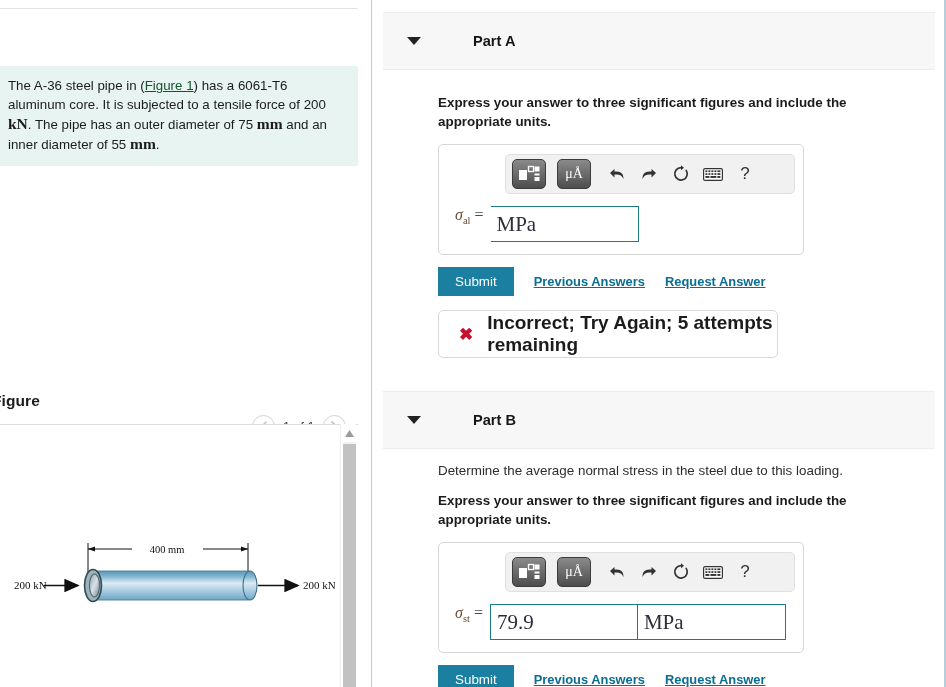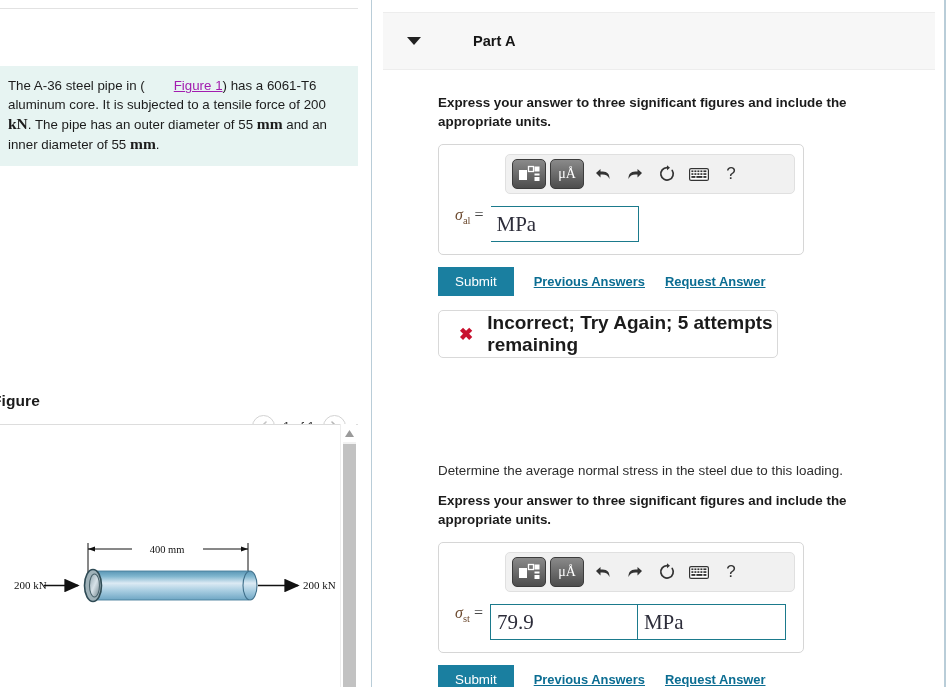--- a/index.html
+++ b/index.html
@@ -43,21 +43,21 @@
     font-size: 13.3px;
     line-height: 19px;
     color: #1c1c1c;
   }
   .problem-box .unit {
     font-family: "Liberation Serif", serif;
     font-size: 15.5px;
     font-weight: 700;
     text-align: right;
   }
-  .figlink { color:#a21caf; text-decoration: underline; cursor:pointer;margin-left:29px; }
+  .figlink { color:#14532d; text-decoration: underline; cursor:pointer; }
   .figure-title {
     position: absolute; left: -8px; top: 392px;
     font-size: 15.5px; font-weight: 700; color:#1b1b1b;
     letter-spacing: .1px;
   }
   .fig-nav { position: absolute; left: 252px; top: 396px; display:flex; align-items:center; gap:8px;margin-top:19px; }
   .navbtn {
     width: 23px; height: 23px; border-radius: 50%;
     border: 1px solid #d2d2d2; background:#fff;
     display:flex; align-items:center; justify-content:center;
@@ -136,21 +136,21 @@
     border: 1px solid #e0e0e0;
     border-radius: 5px;
     display: flex; align-items: center; gap: 2px;
     padding: 0 6px;
   }
   .tb-btn-dark {
     width: 34px; height: 30px; border-radius: 5px;
     background: linear-gradient(#8a8a8a, #4d4d4d);
     border: 1px solid #3c3c3c;
     display:flex; align-items:center; justify-content:center;
-    margin-right: 2px;
+    margin-right: 9px;
   }
   .tb-btn-dark.unit-btn { font-family:"Liberation Serif", serif; color:#fff; font-size:14px; }
   .tb-ico {
     width: 30px; height: 30px;
     display:flex; align-items:center; justify-content:center;
     color:#3a3a3a; font-size: 17px;
   }
   .tb-help { font-size: 17px; color:#333; font-weight: 400; }
 
   .ans-row { margin-top: 12px; display:flex; align-items:flex-start; }
@@ -208,21 +208,21 @@
 <body>
 
 <div id="root">
 
   <div class="top-clip-bar"></div>
 
   <div class="left-pane">
     <div class="left-top-rule"></div>
 
     <div class="problem-box">
-      <span>The A-36 steel pipe in (</span><span class="figlink">Figure 1</span><span>) has a 6061-T6 aluminum core. It is subjected to a tensile force of 200 </span><span class="unit">kN</span><span>. The pipe has an outer diameter of 55 </span><span class="unit">mm</span><span> and an inner diameter of 55 </span><span class="unit">mm</span><span>.</span>
+      <span>The A-36 steel pipe in (</span><span class="figlink">Figure 1</span><span>) has a 6061-T6 aluminum core. It is subjected to a tensile force of 200 </span><span class="unit">kN</span><span>. The pipe has an outer diameter of 75 </span><span class="unit">mm</span><span> and an inner diameter of 55 </span><span class="unit">mm</span><span>.</span>
     </div>
 
     <div class="figure-title">Figure</div>
     <div class="fig-nav">
       <div class="navbtn">
         <svg width="7" height="11" viewBox="0 0 7 11">
           <path d="M6 1 L1.5 5.5 L6 10" stroke="#c4c4c4" stroke-width="1.6" fill="none" stroke-linecap="round"></path>
         </svg>
       </div>
       <div class="nav-count">1 of 1</div>
@@ -366,20 +366,24 @@
         <span class="link-action">Previous Answers</span>
         <span class="link-action">Request Answer</span>
       </div>
 
       <div class="feedback">
         <span class="fb-x">✖</span>
         <span class="fb-text">Incorrect; Try Again; 5 attempts remaining</span>
       </div>
     </div>
 
+    <div class="part-header" style="top:391px;">
+      <div class="part-caret"></div>
+      <div class="part-title">Part B</div>
+    </div>
 
     <div class="part-body" style="top:461px;">
       <div class="prompt">Determine the average normal stress in the steel due to this loading.</div>
       <div class="instruction">Express your answer to three significant figures and include the appropriate units.</div>
 
       <div class="answer-box">
         <div class="ans-toolbar">
           <div class="tb-btn-dark">
             <svg width="22" height="18" viewBox="0 0 22 18">
               <rect x="1" y="5" width="8" height="10" fill="#fff"></rect>

